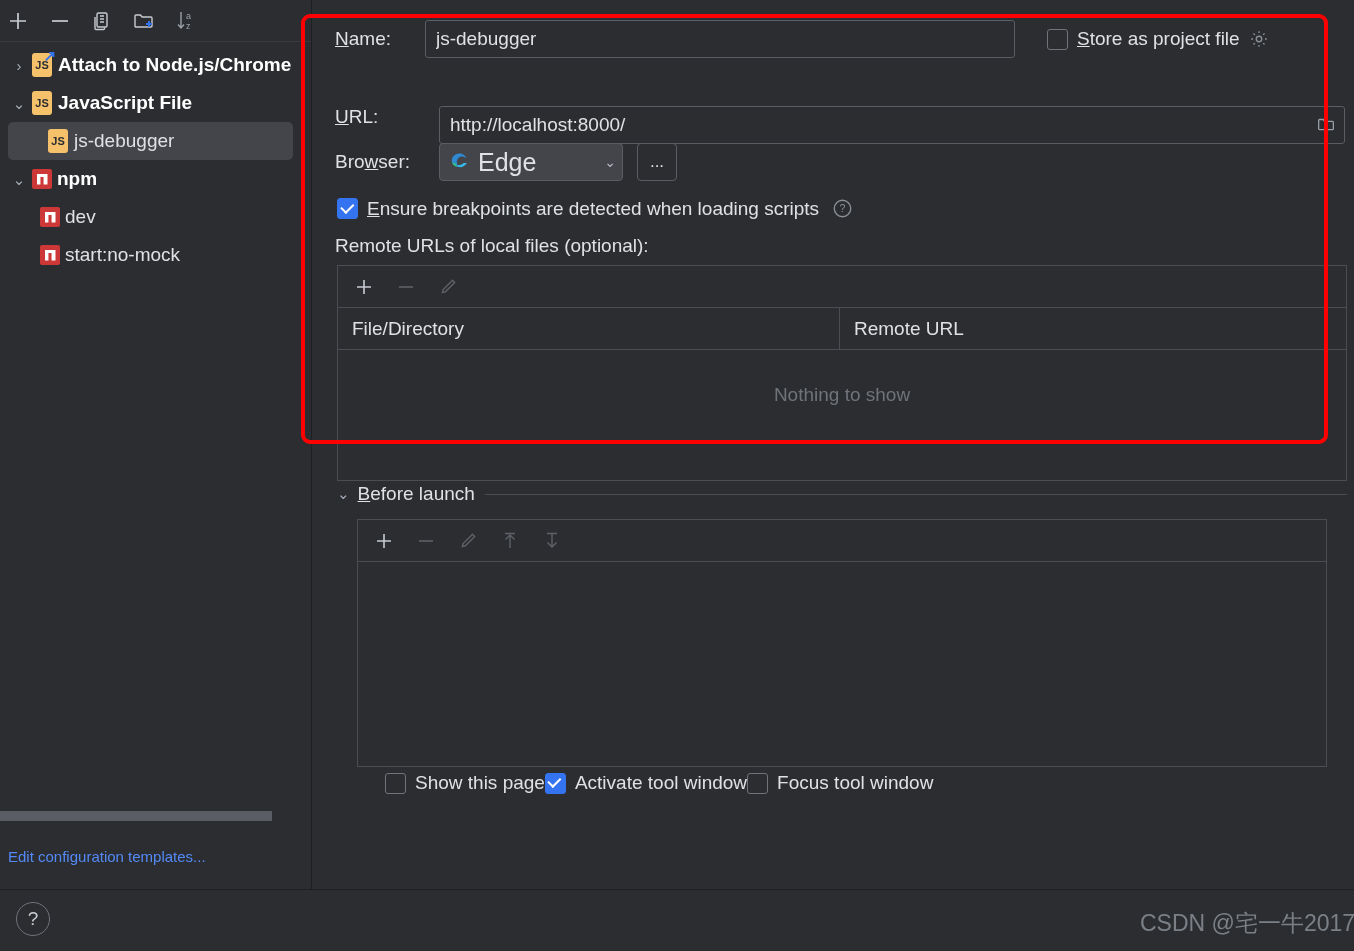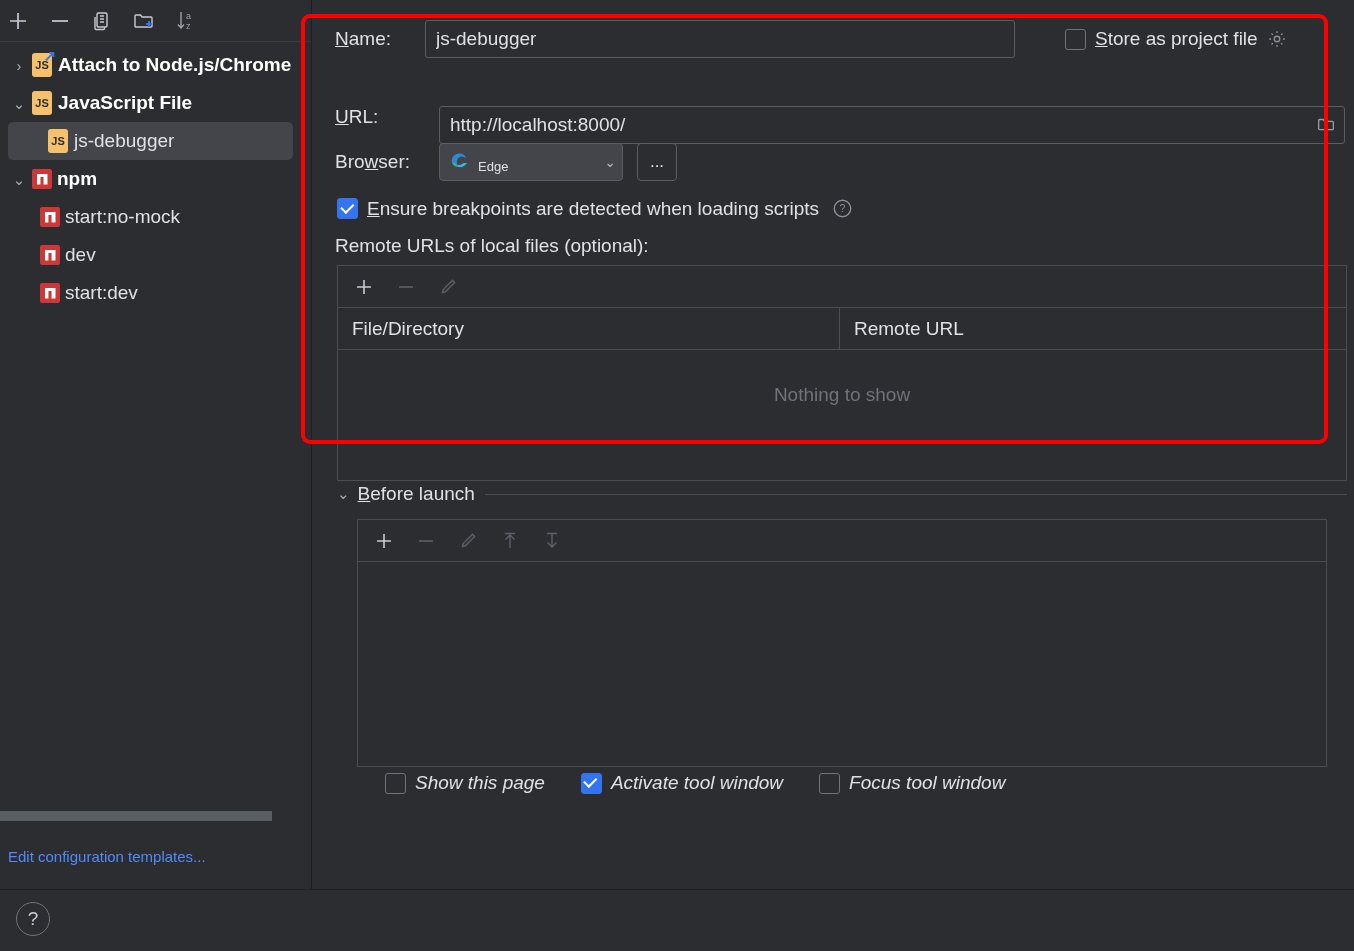--- a/index.html
+++ b/index.html
@@ -152,21 +152,21 @@
     height: 38px;
     background: #43454a;
     border: 1px solid #5a5d63;
     border-radius: 4px;
     display: flex; align-items: center;
     padding: 0 6px 0 9px;
     cursor: pointer;
     min-width: 180px;
     justify-content: space-between;
   }
-  .combo .val { display: flex; align-items: flex-end; gap: 8px; font-size: 13px; color: #dfe1e5; }
+  .combo .val { display: flex; align-items: flex-end; gap: 8px; font-size: 25px; color: #dfe1e5; }
   .combo .cv { color: #b4b8bf; font-size: 14px; margin-left: 18px; }
 
   .btn-sm {
     height: 38px; min-width: 40px;
     background: #2b2d30;
     border: 1px solid #5a5d63; border-radius: 4px;
     color: #dfe1e5; font-size: 17px;
     display: flex; align-items: center; justify-content: center;
     cursor: pointer;
   }
@@ -298,53 +298,46 @@
             <i></i>
           </span>
         <span class="tree-label bold">npm</span>
       </div>
 
       <div class="tree-row">
         <span class="indent"></span>
         <span class="ico-npm">
             <i></i>
           </span>
-        <span class="tree-label">start:no-mock</span>
+        <span class="tree-label">dev</span>
       </div>
 
       <div class="tree-row">
         <span class="indent"></span>
         <span class="ico-npm">
             <i></i>
           </span>
-        <span class="tree-label">dev</span>
-      </div>
-
-      <div class="tree-row">
-        <span class="indent"></span>
-        <span class="ico-npm">
-            <i></i>
-          </span>
-        <span class="tree-label">start:dev</span>
-      </div>
+        <span class="tree-label">start:no-mock</span>
+      </div>
+
     </div>
 
     <div id="left-scroll">
       <div class="thumb"></div>
     </div>
 
     <div id="edit-templates">Edit configuration templates...</div>
   </div>
 
   <div id="main">
 
     <div class="row" style="position:absolute; left:22px; top:20px; width:1020px;">
       <div class="field-label" style="width:90px;"><span class="mn">N</span><span>ame:</span></div>
       <input class="text-input" style="width: 590px;" value="js-debugger">
-      <div style="display:flex; align-items:center; margin-left:50px;">
+      <div style="display:flex; align-items:center; margin-left:32px;">
         <span class="cb"></span>
         <span class="cb-label"><span class="mn">S</span><span>tore as project file</span></span>
         <span class="icon-btn" style="margin-left:8px;">
           <svg width="22" height="22" viewBox="0 0 24 24" fill="none" stroke="#8b9097" stroke-width="1.5">
             <circle cx="12" cy="12" r="3"></circle>
             <path d="M12 3.5v2M12 18.5v2M3.5 12h2M18.5 12h2M6 6l1.5 1.5M16.5 16.5L18 18M18 6l-1.5 1.5M7.5 16.5L6 18"></path>
           </svg>
         </span>
       </div>
     </div>
@@ -446,36 +439,37 @@
           </svg>
         </span>
         <span class="icon-btn">
           <svg width="24" height="24" viewBox="0 0 24 24" fill="none" stroke="#5e6168" stroke-width="1.4">
             <path d="M12 5v13M7.5 13.5L12 18l4.5-4.5M7 4.5h10"></path>
           </svg>
         </span>
       </div>
     </div>
 
-    <div class="row" style="position:absolute; left:72px; top:772px; gap:36px;font-style:italic;">
+    <div class="row" style="position:absolute; left:72px; top:772px; ">
       <span style="display:flex; align-items:center;">
         <span class="cb"></span>
         <span class="cb-label">Show this page</span>
       </span>
       <span style="display:flex; align-items:center;">
         <span class="cb checked"></span>
         <span class="cb-label">Activate tool window</span>
       </span>
       <span style="display:flex; align-items:center;">
         <span class="cb"></span>
         <span class="cb-label">Focus tool window</span>
       </span>
     </div>
   </div>
 
   <div id="bottom-bar">
     <div id="help-btn">?</div>
 
   </div>
 
+  <div id="watermark">CSDN @宅一牛2017</div>
 
   <div id="highlight-box"></div>
 </div>
 
 </body></html>

